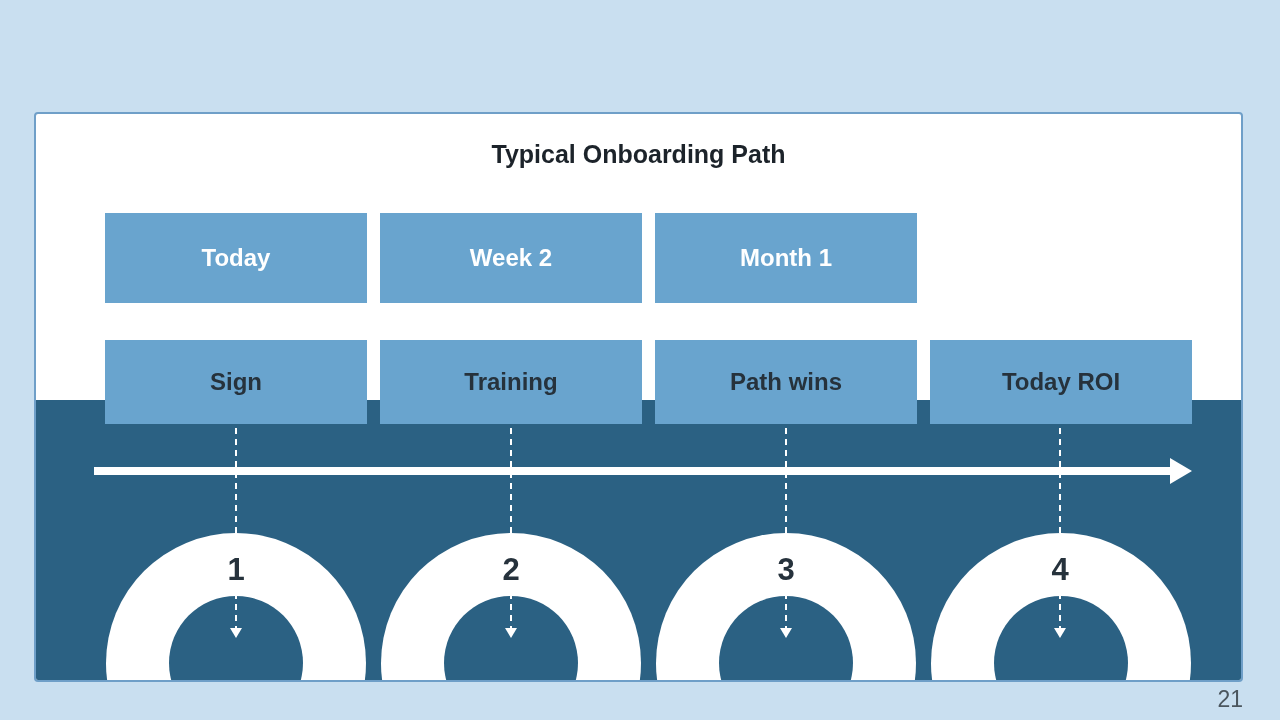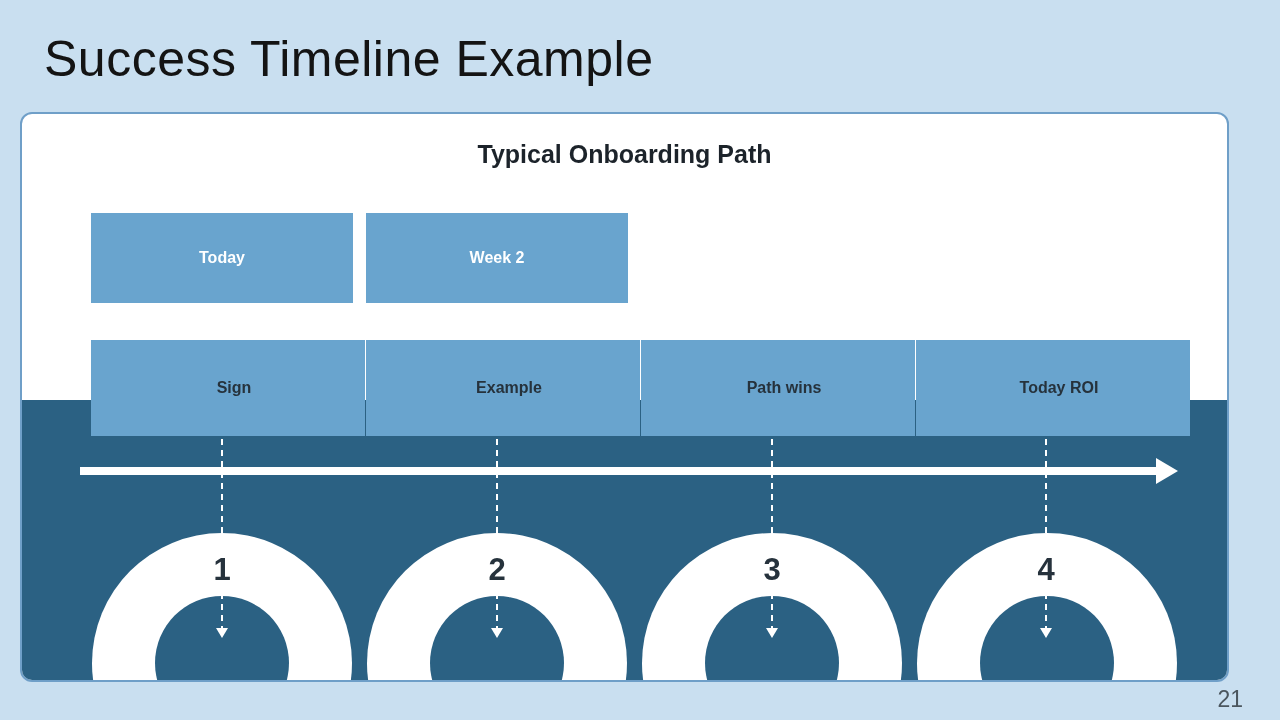--- a/index.html
+++ b/index.html
@@ -6,38 +6,38 @@
   body{font-family:"Liberation Sans", sans-serif;}
   .stage{
     position:relative;width:1280px;height:720px;overflow:hidden;
     background:#c9dff0;
   }
   .slide-title{
     position:absolute;left:44px;top:30px;margin:0;
     font-size:50px;font-weight:400;color:#141414;letter-spacing:0.5px;
   }
   .card{
-    position:absolute;left:20px;top:112px;width:1209px;height:570px;
-    background:#ffffff;border:2px solid #6f9fc8;border-radius:12px;
+    position:absolute;left:34px;top:112px;width:1209px;height:570px;
+    background:#ffffff;border:2px solid #6f9fc8;border-radius:4px;
     overflow:hidden;box-sizing:border-box;
   }
   .band{
     position:absolute;left:-2px;top:286px;width:1213px;height:286px;
     background:#2b6183;z-index:0;
   }
   .card-heading{
     position:absolute;left:0;top:26px;width:100%;text-align:center;
     font-size:25px;font-weight:700;color:#1c232a;z-index:5;
   }
   .box{
     position:absolute;width:262px;display:flex;align-items:center;justify-content:center;
-    background:#69a4ce;font-size:16px;font-weight:700;z-index:4;
+    background:#69a4ce;font-size:24px;font-weight:700;z-index:4;
   }
   .row1{top:99px;height:90px;color:#ffffff;}
-  .row2{top:226px;height:96px;color:#26323c;padding-left:12px;}
+  .row2{top:226px;height:84px;color:#26323c;}
   .colpos0{left:69px;} .colpos1{left:344px;} .colpos2{left:619px;} .colpos3{left:894px;}
 
   .circle{
     position:absolute;top:419px;width:260px;height:260px;border-radius:50%;
     background:#ffffff;z-index:1;
   }
   .cpos0{left:70px;} .cpos1{left:345px;} .cpos2{left:620px;} .cpos3{left:895px;}
   .hole{
     position:absolute;left:63px;top:63px;width:134px;height:134px;border-radius:50%;
     background:#2b6183;
@@ -71,21 +71,20 @@
   .page-number{
     position:absolute;right:37px;top:686px;
     font-size:23px;color:#4b565e;text-align:center;
   }
 </style>
 </head>
 <body>
 
 <div class="stage">
 
-  <h1 class="slide-title">Success Timeline Example</h1>
 
   <div class="card">
 
     <div class="band"></div>
 
     <div class="card-heading">Typical Onboarding Path</div>
 
     <div class="circle cpos0">
       <div class="hole"></div>
     </div>
@@ -102,29 +101,32 @@
     <div class="circle cpos1">
       <div class="hole"></div>
     </div>
     <div class="dash dpos1"></div>
     <div class="dash-arrow apos1"></div>
     <div class="num npos1">2</div>
     <div class="box row1 colpos1">
       <span>Week 2</span>
     </div>
     <div class="box row2 colpos1">
-      <span>Example</span>
+      <span>Training</span>
     </div>
 
     <div class="circle cpos2">
       <div class="hole"></div>
     </div>
     <div class="dash dpos2"></div>
     <div class="dash-arrow apos2"></div>
     <div class="num npos2">3</div>
+    <div class="box row1 colpos2">
+      <span>Month 1</span>
+    </div>
     <div class="box row2 colpos2">
       <span>Path wins</span>
     </div>
 
     <div class="circle cpos3">
       <div class="hole"></div>
     </div>
     <div class="dash dpos3"></div>
     <div class="dash-arrow apos3"></div>
     <div class="num npos3">4</div>

